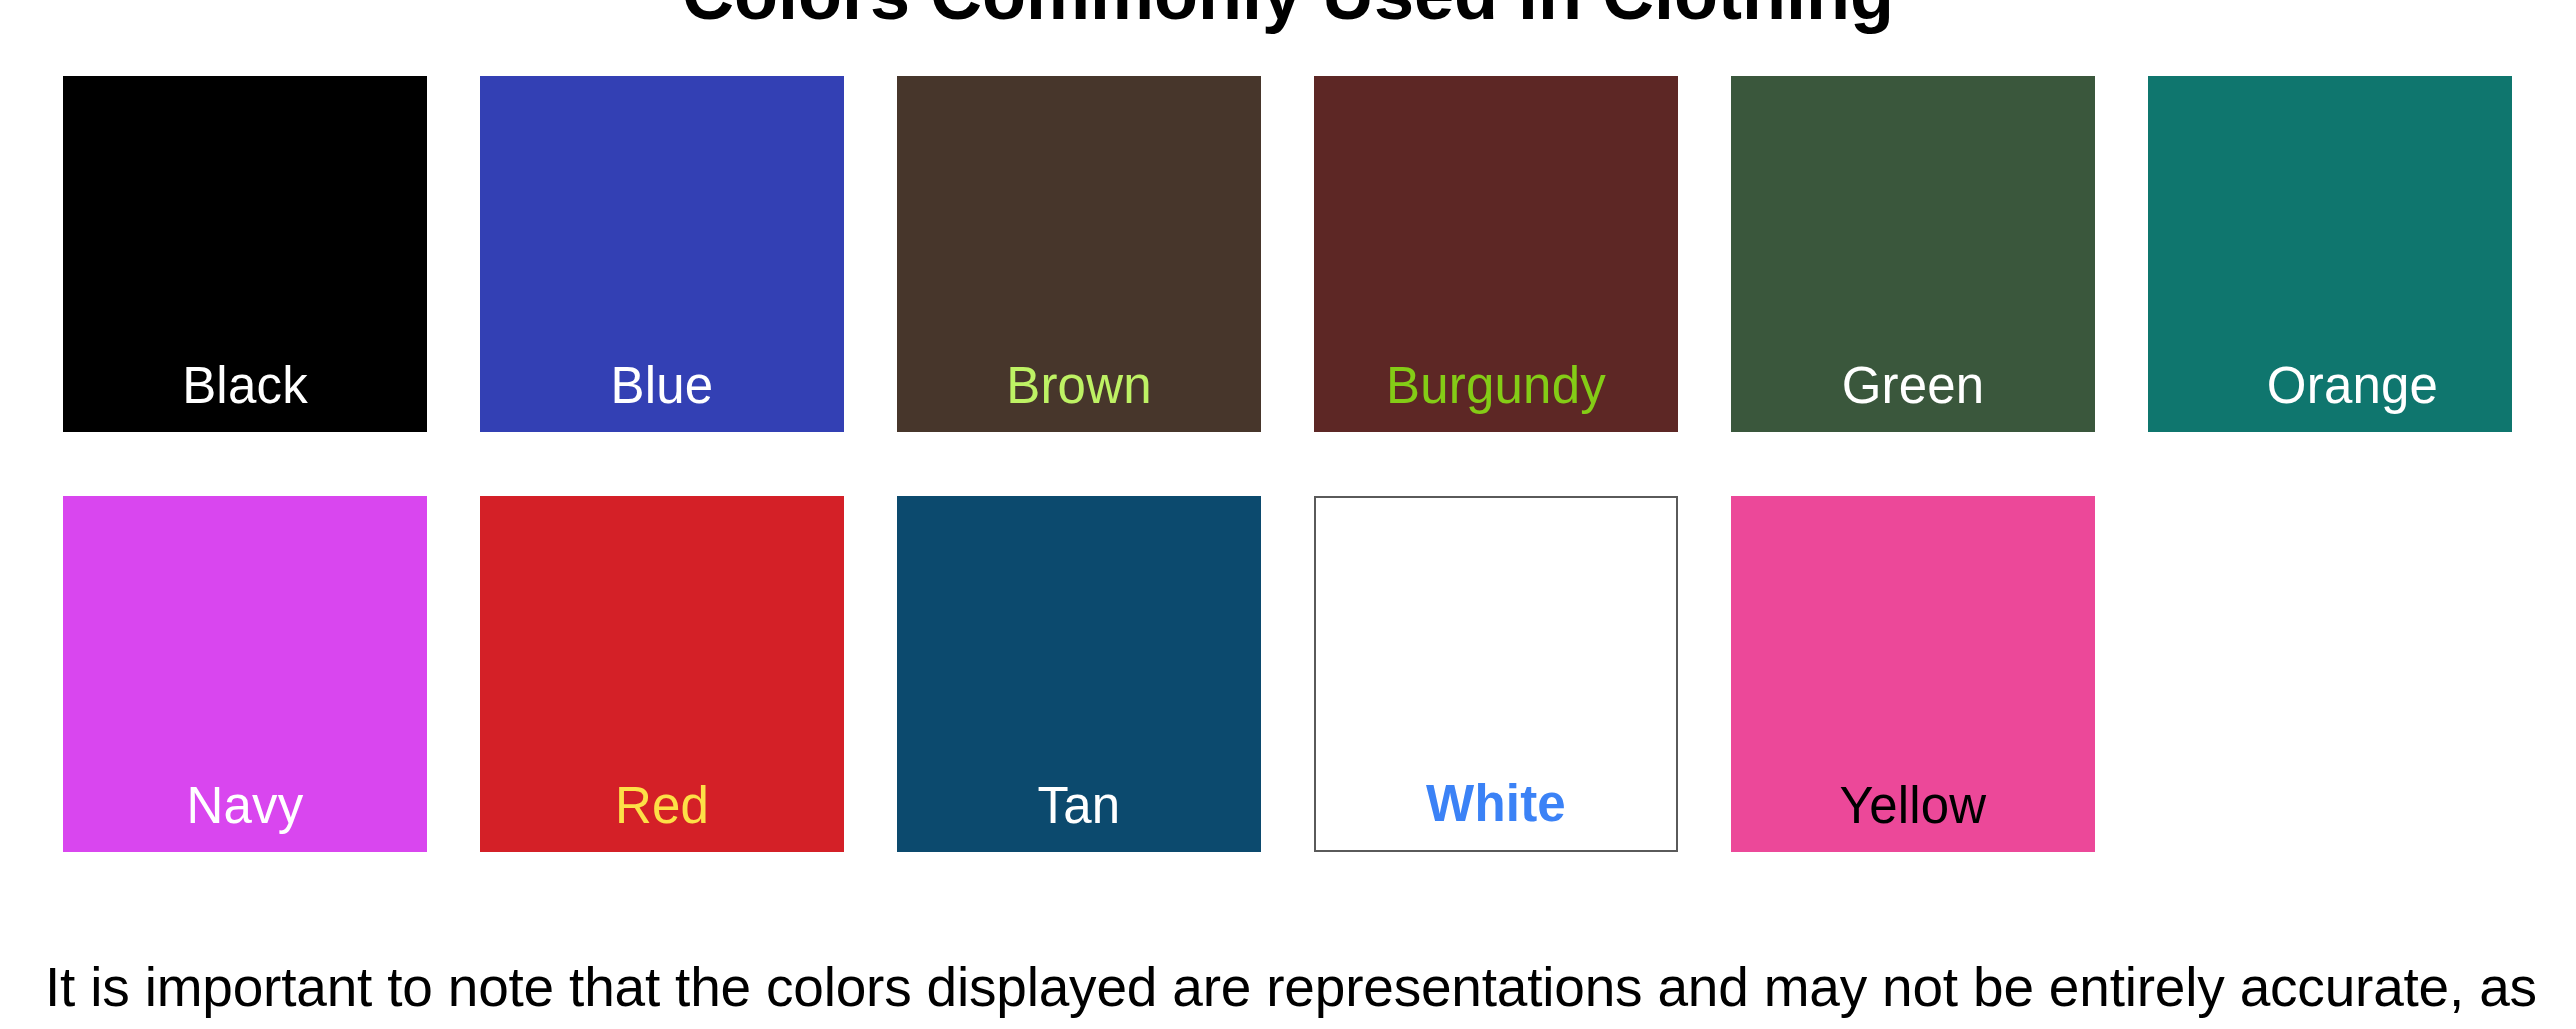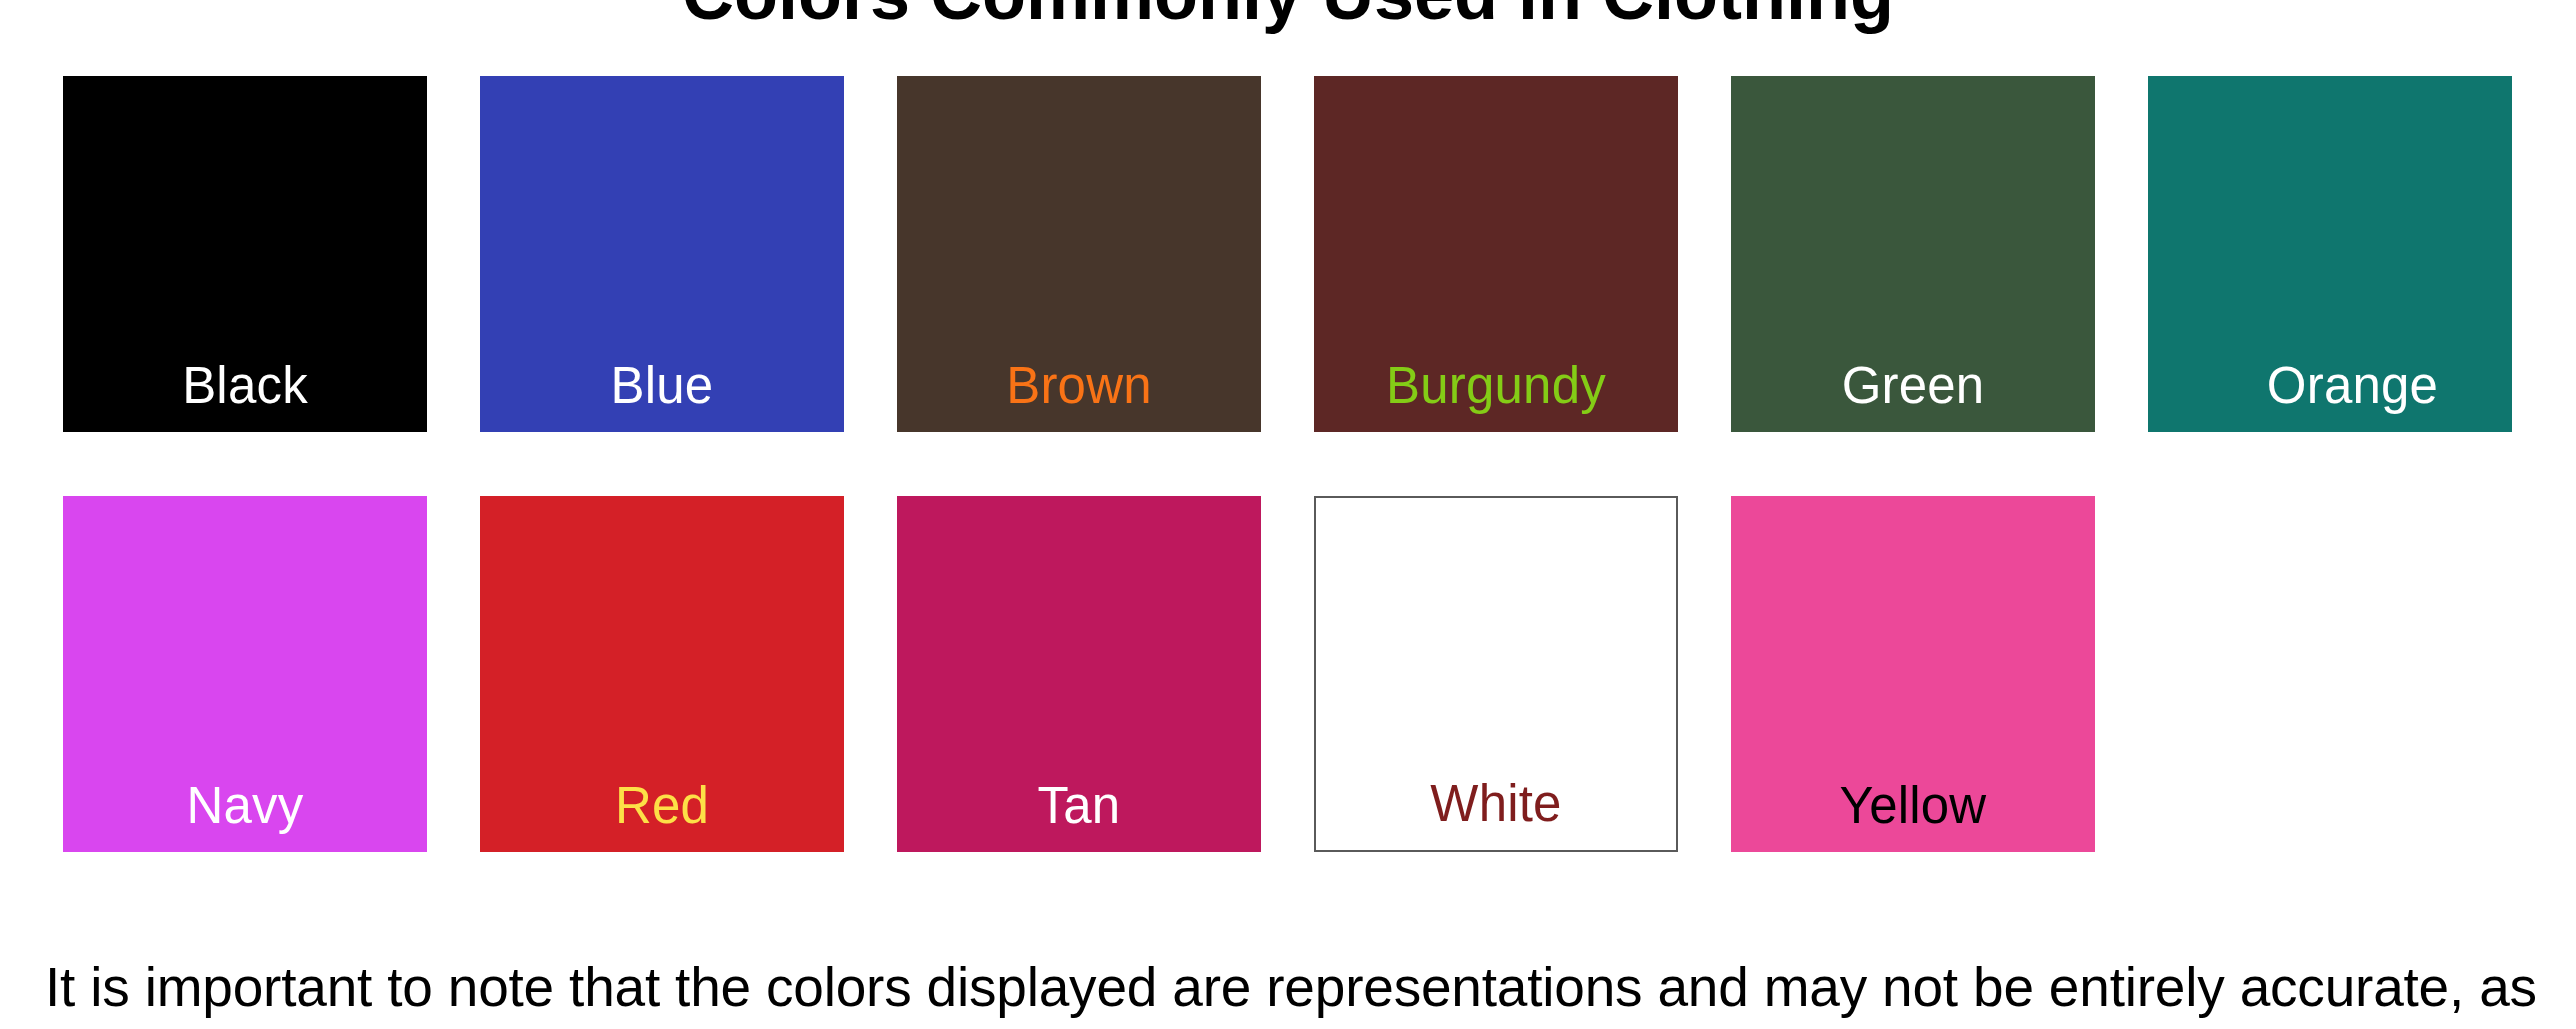--- a/index.html
+++ b/index.html
@@ -96,42 +96,42 @@
   <div class="clipped-title">Colors Commonly Used in Clothing</div>
 
   <div class="swatch-grid">
       <div class="swatch" style="background: rgb(0, 0, 0);">
         <span class="swatch-label" style="color: rgb(255, 255, 255);">Black</span>
       </div>
       <div class="swatch" style="background: rgb(51, 64, 180);">
         <span class="swatch-label" style="color: rgb(255, 255, 255);">Blue</span>
       </div>
       <div class="swatch" style="background: rgb(71, 54, 43);">
-        <span class="swatch-label" style="color: #f97316;">Brown</span>
+        <span class="swatch-label" style="color: #bef264;">Brown</span>
       </div>
       <div class="swatch" style="background: rgb(93, 39, 37);">
         <span class="swatch-label" style="color: #84cc16;">Burgundy</span>
       </div>
       <div class="swatch" style="background: rgb(58, 87, 60);">
         <span class="swatch-label" style="color: #ffffff;">Green</span>
       </div>
       <div class="swatch" style="background: #0f766e; padding-left: 45px;">
         <span class="swatch-label" style="color: rgb(255, 255, 255);">Orange</span>
       </div>
       <div class="swatch" style="background: #d946ef;">
         <span class="swatch-label" style="color: rgb(255, 255, 255);">Navy</span>
       </div>
       <div class="swatch" style="background: rgb(212, 32, 39);">
         <span class="swatch-label" style="color: #fde047;">Red</span>
       </div>
-      <div class="swatch" style="background: #be185d;">
+      <div class="swatch" style="background: #0c4a6e;">
         <span class="swatch-label" style="color: rgb(255, 255, 255);">Tan</span>
       </div>
       <div class="swatch bordered" style="background: rgb(255, 255, 255); border-color: rgb(90, 90, 90);">
-        <span class="swatch-label" style="color: #7f1d1d;">White</span>
+        <span class="swatch-label" style="color: #3b82f6; font-weight: bold;">White</span>
       </div>
       <div class="swatch" style="background: #ec4899;">
         <span class="swatch-label" style="color: rgb(0, 0, 0);">Yellow</span>
       </div>
     </div>
 
   <p class="note">It is important to note that the colors displayed are representations and may not be entirely accurate, as color perception can vary depending on factors such as lighting and individual differences in color vision.</p>
 
 </div>
 

